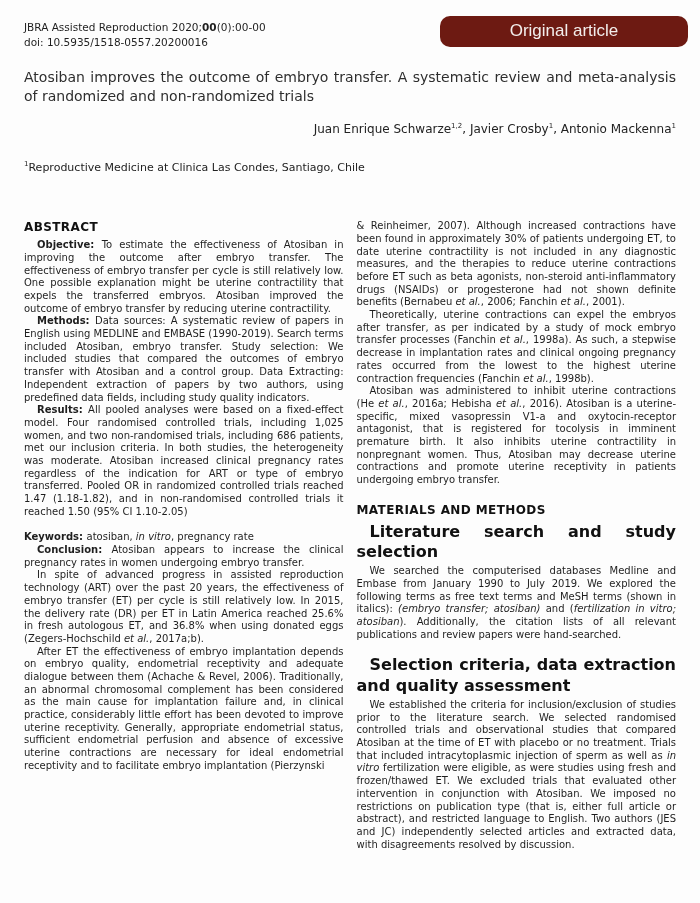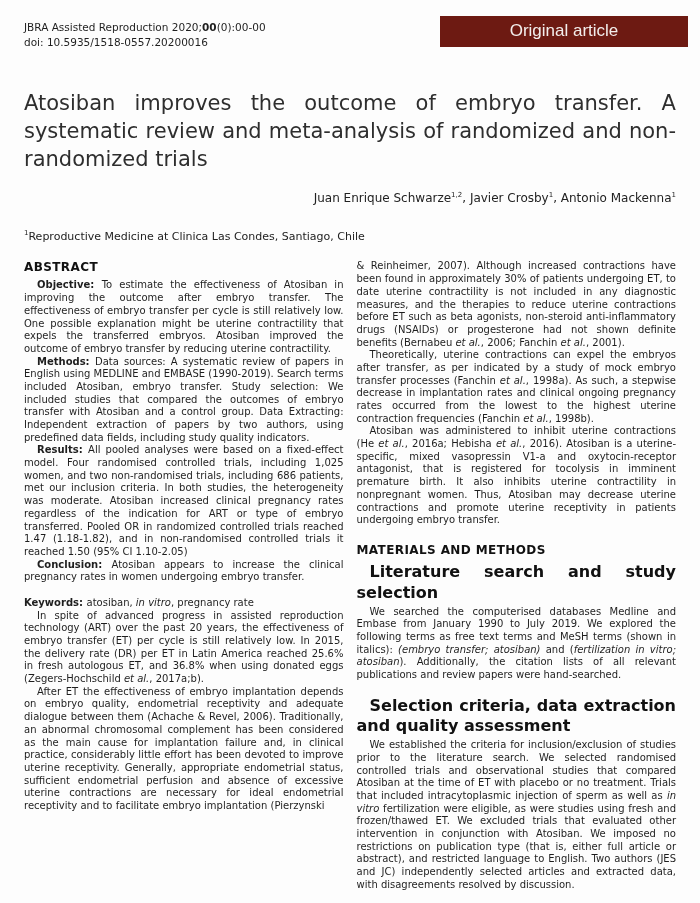--- a/index.html
+++ b/index.html
@@ -16,36 +16,37 @@
   .header-row { display: flex; justify-content: space-between; align-items: flex-start; }
   .journal-info { font-size: 10.5px; line-height: 1.4; color: #1f1f1f; padding-top: 4px; }
   .badge {
     color: #f3eeec;
     font-family: "Liberation Sans", sans-serif;
     font-size: 17px;
     width: 248px;
     text-align: center;
     padding: 5px 0 6px 0;
     margin-right: -12px;
+    border-radius: 10px;
   }
 
   
   h1.title {
-    margin-top: 41px;
-    font-size: 21px;
+    margin-top: 19px;
+    font-size: 14px;
     font-weight: 400;
     line-height: 1.32;
     color: #2e2e2e;
     text-align: justify;
   }
   .authors { margin-top: 17px; font-size: 12px; color: #222; text-align: right; }
   .affiliations { margin-top: 24px; font-size: 11px; line-height: 1.45; color: #222; }
 
   
-  .columns { display: flex; gap: 13px; margin-top: 16px; }
+  .columns { display: flex; gap: 13px; margin-top: 44px; }
   .col { width: 319.5px; flex: 0 0 auto; }
 
   p.body-p {
     font-size: 10px;
     line-height: 1.27;
     text-align: justify;
     color: #1e1e1e;
   }
   p.indent { text-indent: 13px; }
 
@@ -97,22 +98,22 @@
     <div><sup>1</sup><span>Reproductive Medicine at Clinica Las Condes, Santiago, Chile</span></div>
   </div>
 
   <div class="columns">
 
     <section class="col">
       <h2 class="sec-h">ABSTRACT</h2>
       <p class="body-p indent"><span class="b">Objective: </span><span>To estimate the effectiveness of Atosiban in improving the outcome after embryo transfer. The effectiveness of embryo transfer per cycle is still relatively low. One possible explanation might be uterine contractility that expels the transferred embryos. Atosiban improved the outcome of embryo transfer by reducing uterine contractility.</span></p>
       <p class="body-p indent"><span class="b">Methods: </span><span>Data sources: A systematic review of papers in English using MEDLINE and EMBASE (1990-2019). Search terms included Atosiban, embryo transfer. Study selection: We included studies that compared the outcomes of embryo transfer with Atosiban and a control group. Data Extracting: Independent extraction of papers by two authors, using predefined data fields, including study quality indicators.</span></p>
       <p class="body-p indent"><span class="b">Results: </span><span>All pooled analyses were based on a fixed-effect model. Four randomised controlled trials, including 1,025 women, and two non-randomised trials, including 686 patients, met our inclusion criteria. In both studies, the heterogeneity was moderate. Atosiban increased clinical pregnancy rates regardless of the indication for ART or type of embryo transferred. Pooled OR in randomized controlled trials reached 1.47 (1.18-1.82), and in non-randomised controlled trials it reached 1.50 (95% CI 1.10-2.05)</span></p>
+      <p class="body-p keywords"><span class="b">Keywords: </span><span>atosiban, </span><span class="i">in vitro</span><span>, pregnancy rate</span></p>
       <p class="body-p indent"><span class="b">Conclusion: </span><span>Atosiban appears to increase the clinical pregnancy rates in women undergoing embryo transfer.</span></p>
-      <p class="body-p keywords"><span class="b">Keywords: </span><span>atosiban, </span><span class="i">in vitro</span><span>, pregnancy rate</span></p>
 
       <p class="body-p indent"><span>In spite of advanced progress in assisted reproduction technology (ART) over the past 20 years, the effectiveness of embryo transfer (ET) per cycle is still relatively low. In 2015, the delivery rate (DR) per ET in Latin America reached 25.6% in fresh autologous ET, and 36.8% when using donated eggs (Zegers-Hochschild </span><span class="i">et al.</span><span>, 2017a;b).</span></p>
       <p class="body-p indent"><span>After ET the effectiveness of embryo implantation depends on embryo quality, endometrial receptivity and adequate dialogue between them (Achache &amp; Revel, 2006). Traditionally, an abnormal chromosomal complement has been considered as the main cause for implantation failure and, in clinical practice, considerably little effort has been devoted to improve uterine receptivity. Generally, appropriate endometrial status, sufficient endometrial perfusion and absence of excessive uterine contractions are necessary for ideal endometrial receptivity and to facilitate embryo implantation (Pierzynski</span></p>
     </section>
 
     <section class="col">
       <p class="body-p"><span>&amp; Reinheimer, 2007). Although increased contractions have been found in approximately 30% of patients undergoing ET, to date uterine contractility is not included in any diagnostic measures, and the therapies to reduce uterine contractions before ET such as beta agonists, non-steroid anti-inflammatory drugs (NSAIDs) or progesterone had not shown definite benefits (Bernabeu </span><span class="i">et al.</span><span>, 2006; Fanchin </span><span class="i">et al.</span><span>, 2001).</span></p>
       <p class="body-p indent"><span>Theoretically, uterine contractions can expel the embryos after transfer, as per indicated by a study of mock embryo transfer processes (Fanchin </span><span class="i">et al.</span><span>, 1998a). As such, a stepwise decrease in implantation rates and clinical ongoing pregnancy rates occurred from the lowest to the highest uterine contraction frequencies (Fanchin </span><span class="i">et al.</span><span>, 1998b).</span></p>
       <p class="body-p indent"><span>Atosiban was administered to inhibit uterine contractions (He </span><span class="i">et al.</span><span>, 2016a; Hebisha </span><span class="i">et al.</span><span>, 2016). Atosiban is a uterine-specific, mixed vasopressin V1-a and oxytocin-receptor antagonist, that is registered for tocolysis in imminent premature birth. It also inhibits uterine contractility in nonpregnant women. Thus, Atosiban may decrease uterine contractions and promote uterine receptivity in patients undergoing embryo transfer.</span></p>
 

